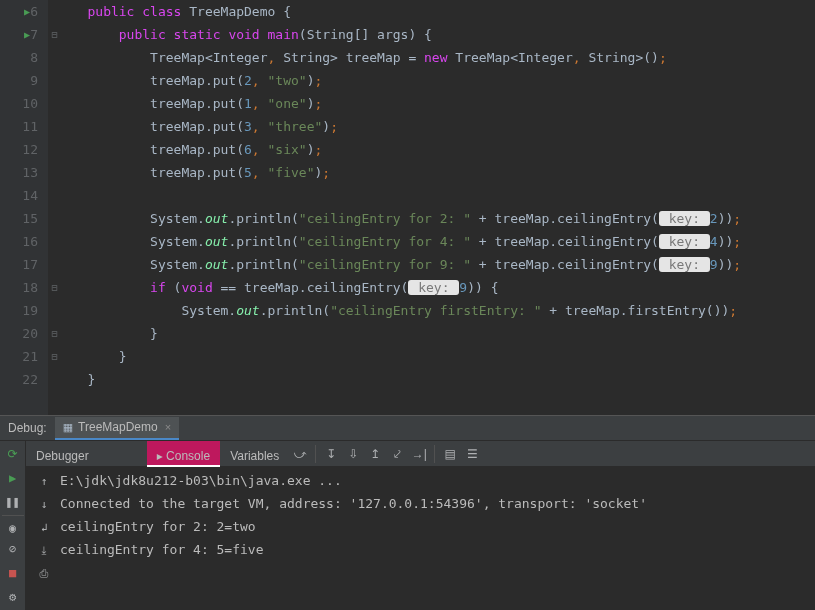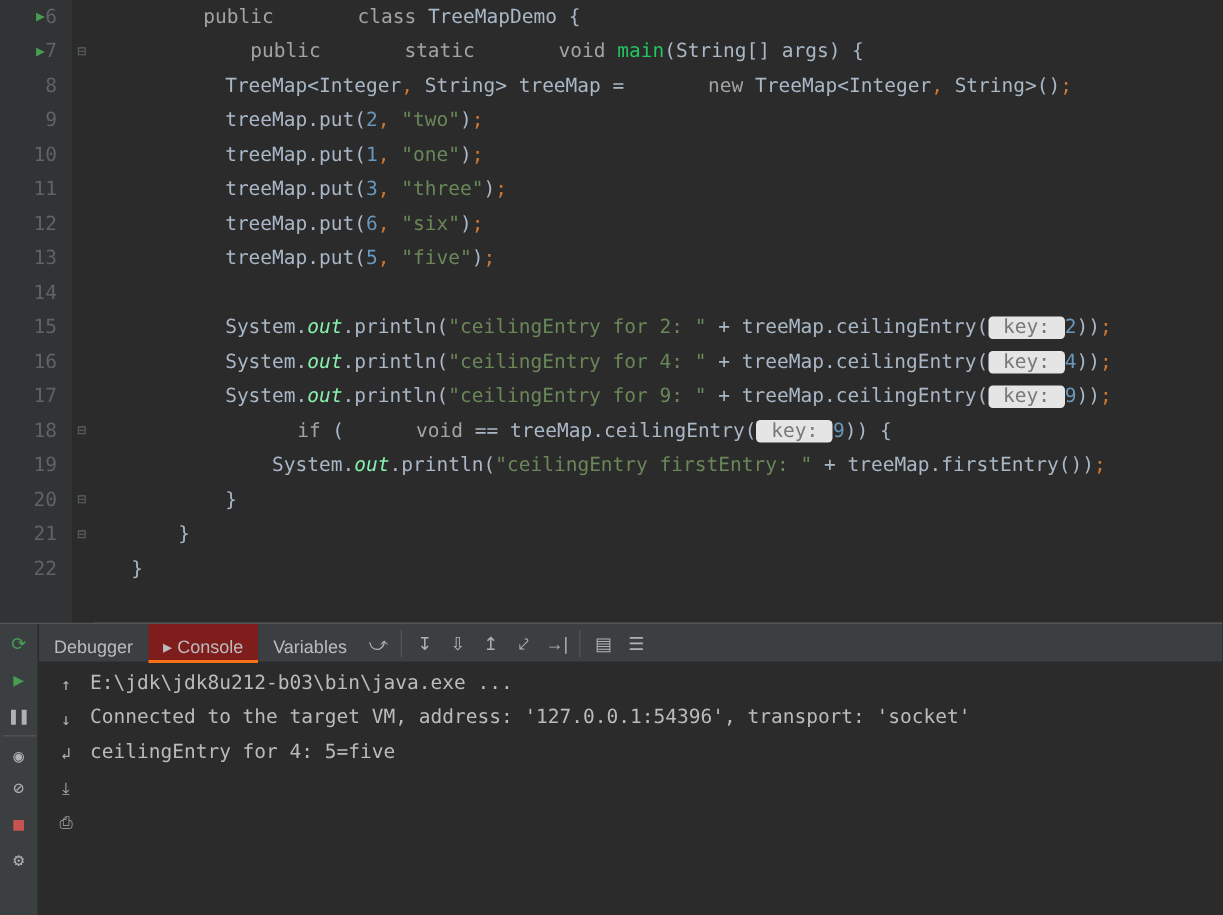--- a/index.html
+++ b/index.html
@@ -57,25 +57,25 @@
 .code-area {
   flex: 1;
   padding-left: 2px;
   overflow: hidden;
 }
 .code-line {
   height: 23px;
   line-height: 23px;
   white-space: pre;
 }
-.kw { color: #a3a3a3; margin-left: 48px; }
+.kw { color: #d946ef; }
 .str { color: #6a8759; }
 .num { color: #6897bb; }
 .field { color: #86efac; font-style: italic; }
-.method { color: #22c55e; }
+.method { color: #d946ef; }
 .cls { color: #a9b7c6; }
 .hint { color: #787878; background: #e5e5e5; border-radius: 3px; padding: 0 2px; font-style: normal; }
 .comma { color: #cc7832; }
 .semi { color: #cc7832; }
 
 .debug-panel {
   height: 195px;
   background: #3c3f41;
   border-top: 1px solid #555;
   display: flex;
@@ -154,22 +154,23 @@
   font-family: "Segoe UI", sans-serif;
   font-size: 12px;
 }
 .debug-toolbar-tab {
   padding: 2px 10px;
   color: #bbbbbb;
   height: 26px;
   line-height: 26px;
 }
 .debug-toolbar-tab.active {
-  background: #7f1d1d;
-  border-bottom: 2px solid #f97316;
+  background: #be185d;
+  border-bottom: 2px solid #ffffff;
+  margin-left: 48px;
 }
 .tb-icon {
   display: inline-block;
   width: 22px;
   text-align: center;
   color: #afb1b3;
   font-size: 12px;
 }
 .tb-divider {
   width: 1px;
@@ -307,20 +308,28 @@
     <div class="code-line">           <span>System.</span><span class="field">out</span><span>.println(</span><span class="str">"ceilingEntry for 9: "</span><span> + treeMap.ceilingEntry(</span><span class="hint"> key: </span><span class="num">9</span><span>))</span><span class="semi">;</span></div>
     <div class="code-line">           <span class="kw">if</span><span> (</span><span class="kw">void</span><span> == treeMap.ceilingEntry(</span><span class="hint"> key: </span><span class="num">9</span><span>)) {</span></div>
     <div class="code-line">               <span>System.</span><span class="field">out</span><span>.println(</span><span class="str">"ceilingEntry firstEntry: "</span><span> + treeMap.firstEntry())</span><span class="semi">;</span></div>
     <div class="code-line">           <span>}</span></div>
     <div class="code-line">       <span>}</span></div>
     <div class="code-line">   <span>}</span></div>
   </div>
 </div>
 
 <div class="debug-panel">
+  <div class="debug-header">
+    <span class="debug-label">Debug:</span>
+    <div class="debug-tab">
+      <span class="debug-tab-icon">▦</span>
+      <span>TreeMapDemo</span>
+      <span class="debug-tab-close">×</span>
+    </div>
+  </div>
 
   <div class="debug-body">
     <div class="debug-left-toolbar">
       <div class="dtb-btn green">⟳</div>
       <div class="dtb-btn green">▶</div>
       <div class="dtb-btn">❚❚</div>
       <div class="dtb-btn sep">◉</div>
       <div class="dtb-btn">⊘</div>
       <div class="dtb-btn red">■</div>
       <div class="dtb-btn">⚙</div>
@@ -347,18 +356,19 @@
         <div class="console-left-btns">
           <div class="clb">↑</div>
           <div class="clb">↓</div>
           <div class="clb">↲</div>
           <div class="clb">⤓</div>
           <div class="clb">⎙</div>
         </div>
         <div class="console-lines">
           <div class="console-line sysout">E:\jdk\jdk8u212-b03\bin\java.exe ...</div>
           <div class="console-line sysout">Connected to the target VM, address: '127.0.0.1:54396', transport: 'socket'</div>
+          <div class="console-line sysout">ceilingEntry for 2: 2=two</div>
           <div class="console-line sysout">ceilingEntry for 4: 5=five</div>
         </div>
       </div>
     </div>
   </div>
 </div>
 
 </body></html>

